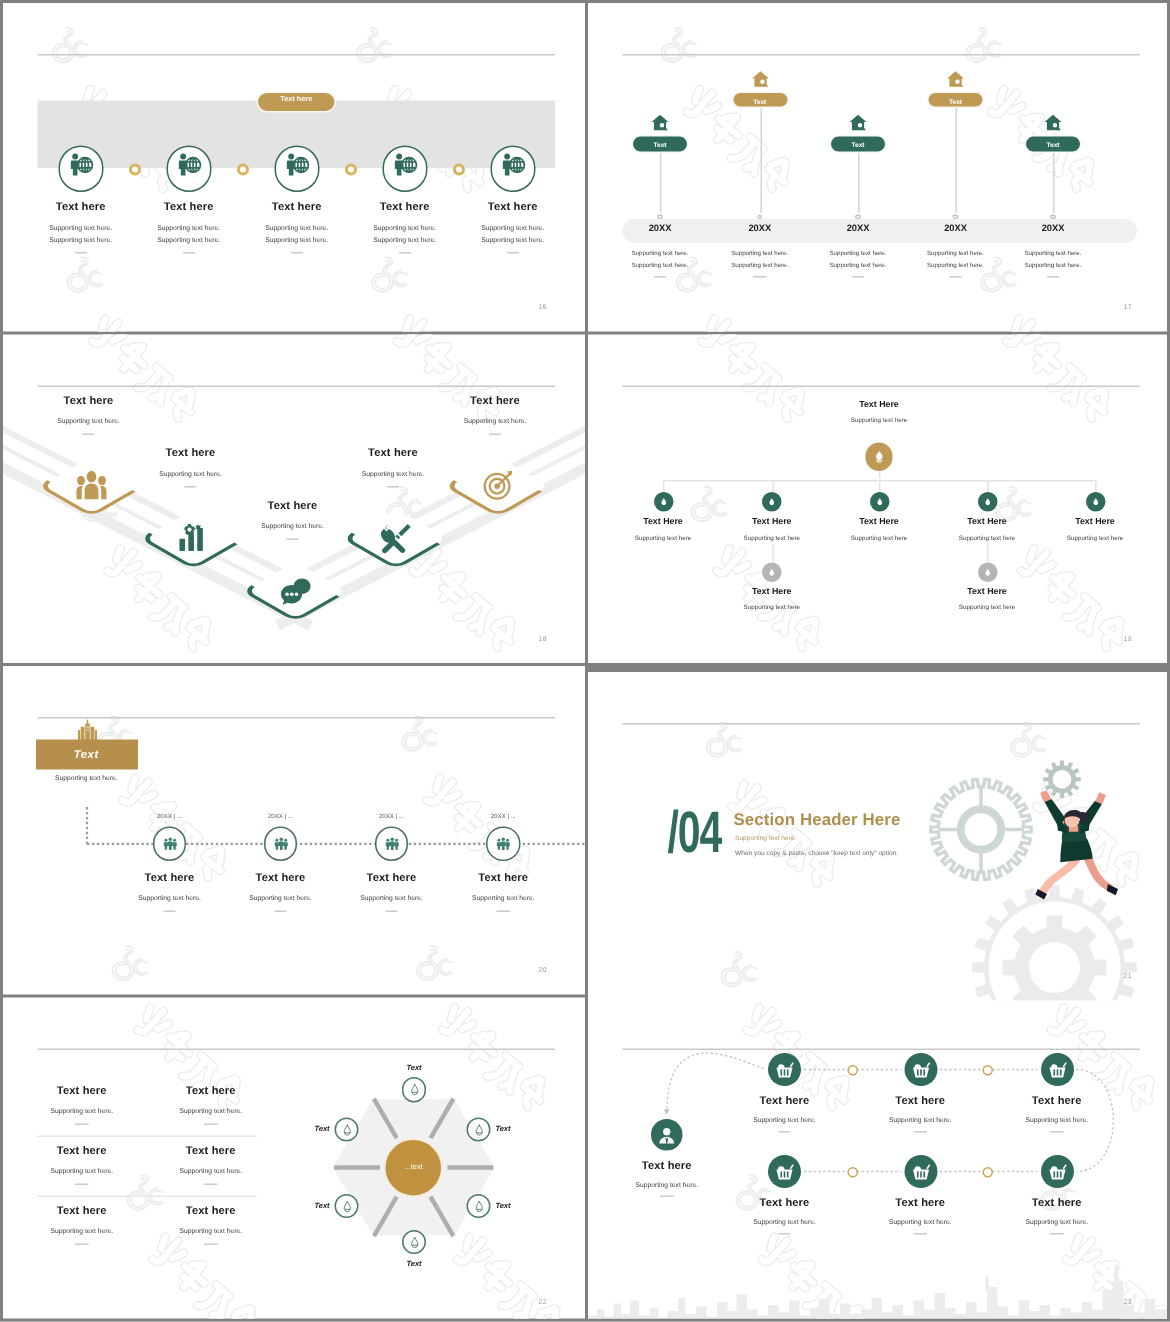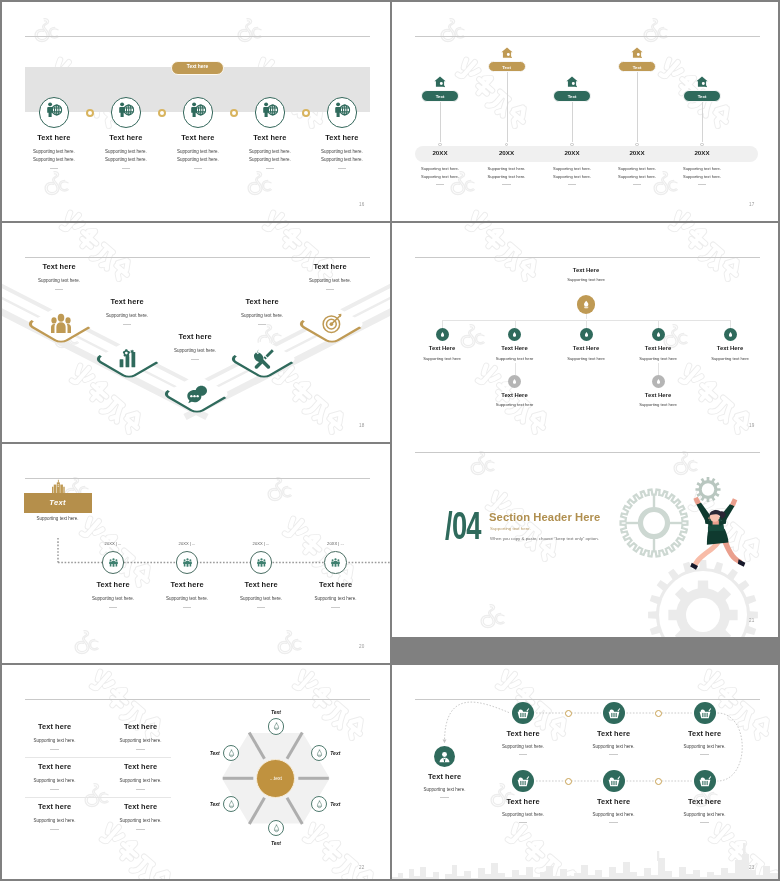--- a/index.html
+++ b/index.html
@@ -6,21 +6,21 @@
   html,body{margin:0;padding:0;background:#fff;}
   body{width:780px;height:881px;overflow:hidden;
        font-family:"Liberation Sans",sans-serif;-webkit-font-smoothing:antialiased;}
 
   .page{position:relative;width:780px;height:881px;box-sizing:border-box;
         border:2px solid #808080;background:#808080;overflow:hidden;}
 
   .slide{position:absolute;width:388px;height:219px;background:#fff;overflow:hidden;}
   .s1{left:0;top:0}    .s2{left:390px;top:0}
   .s3{left:0;top:221px}.s4{left:390px;top:221px}
-  .s5{left:0;top:442px}.s6{left:390px;top:416px}
+  .s5{left:0;top:442px}.s6{left:390px;top:446px}
   .s7{left:0;top:663px}.s8{left:390px;top:663px}
 
   .wm{position:absolute;left:0;top:0;width:388px;height:219px;overflow:hidden;
       pointer-events:none;z-index:1;}
   .body{position:absolute;left:0;top:0;width:388px;height:219px;z-index:2;}
 
   .hrule{position:absolute;left:23px;top:34px;width:345px;height:1px;background:#c9c9c9;}
   .pageno{position:absolute;left:357px;top:200px;font-size:4.6px;color:#9b9b9b;
           letter-spacing:.2px;}
 

